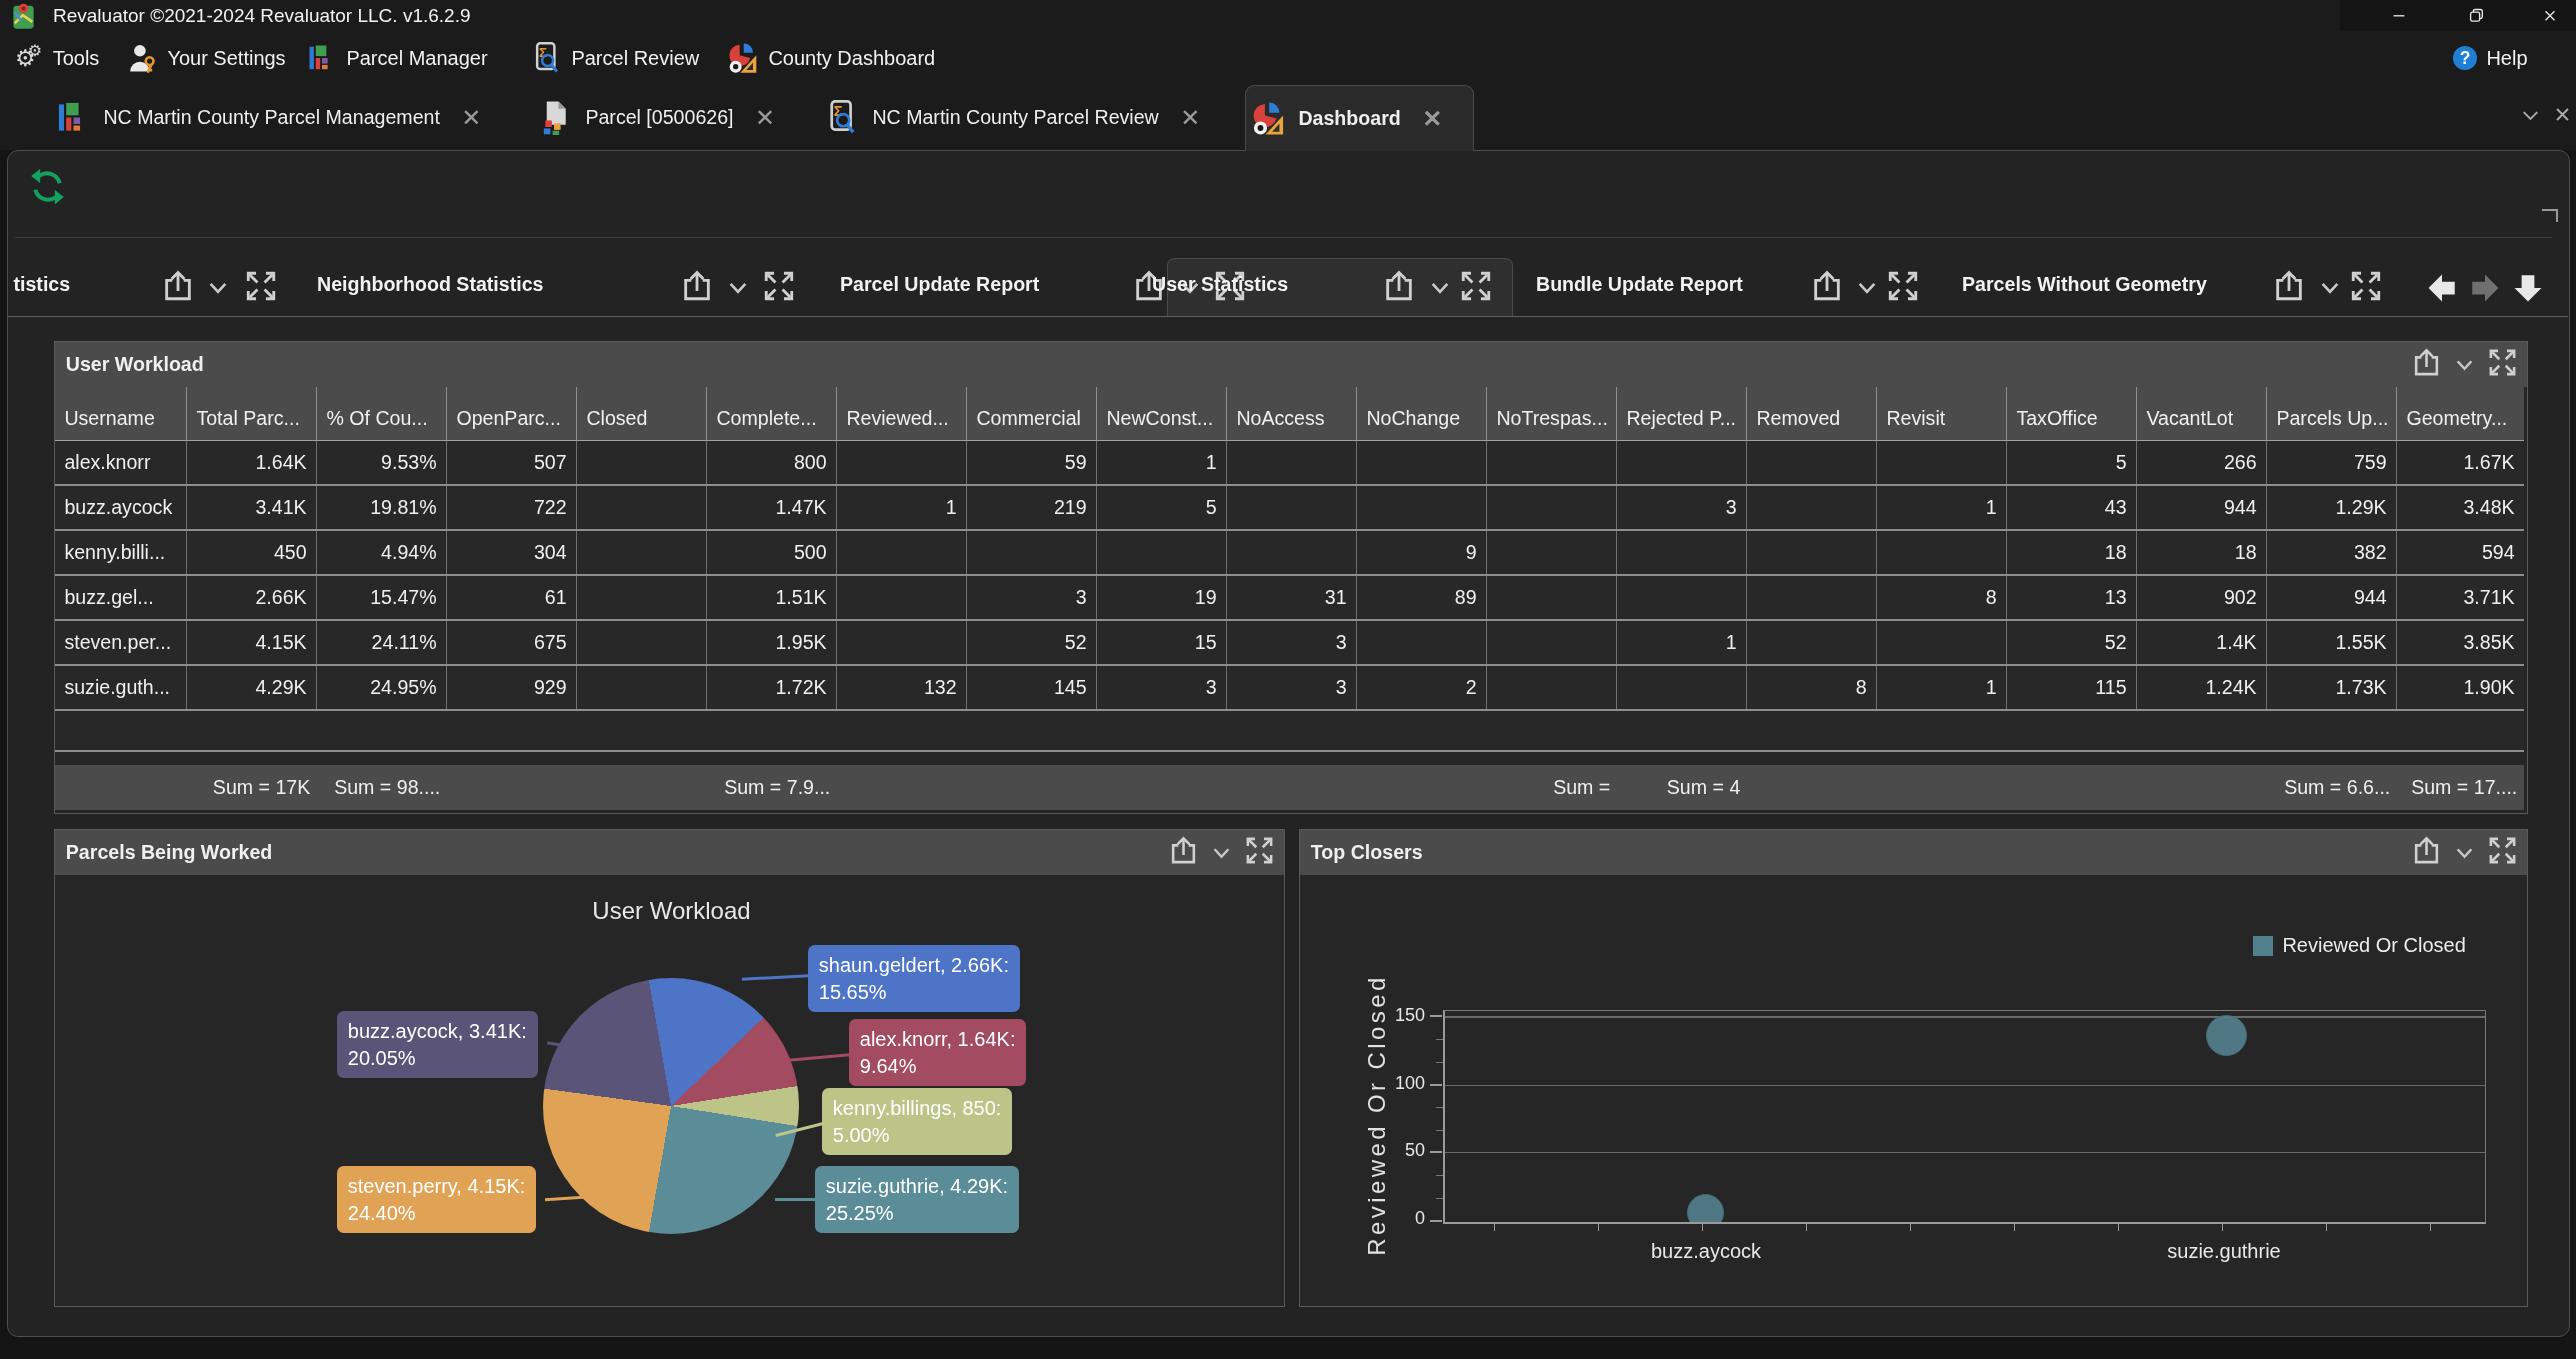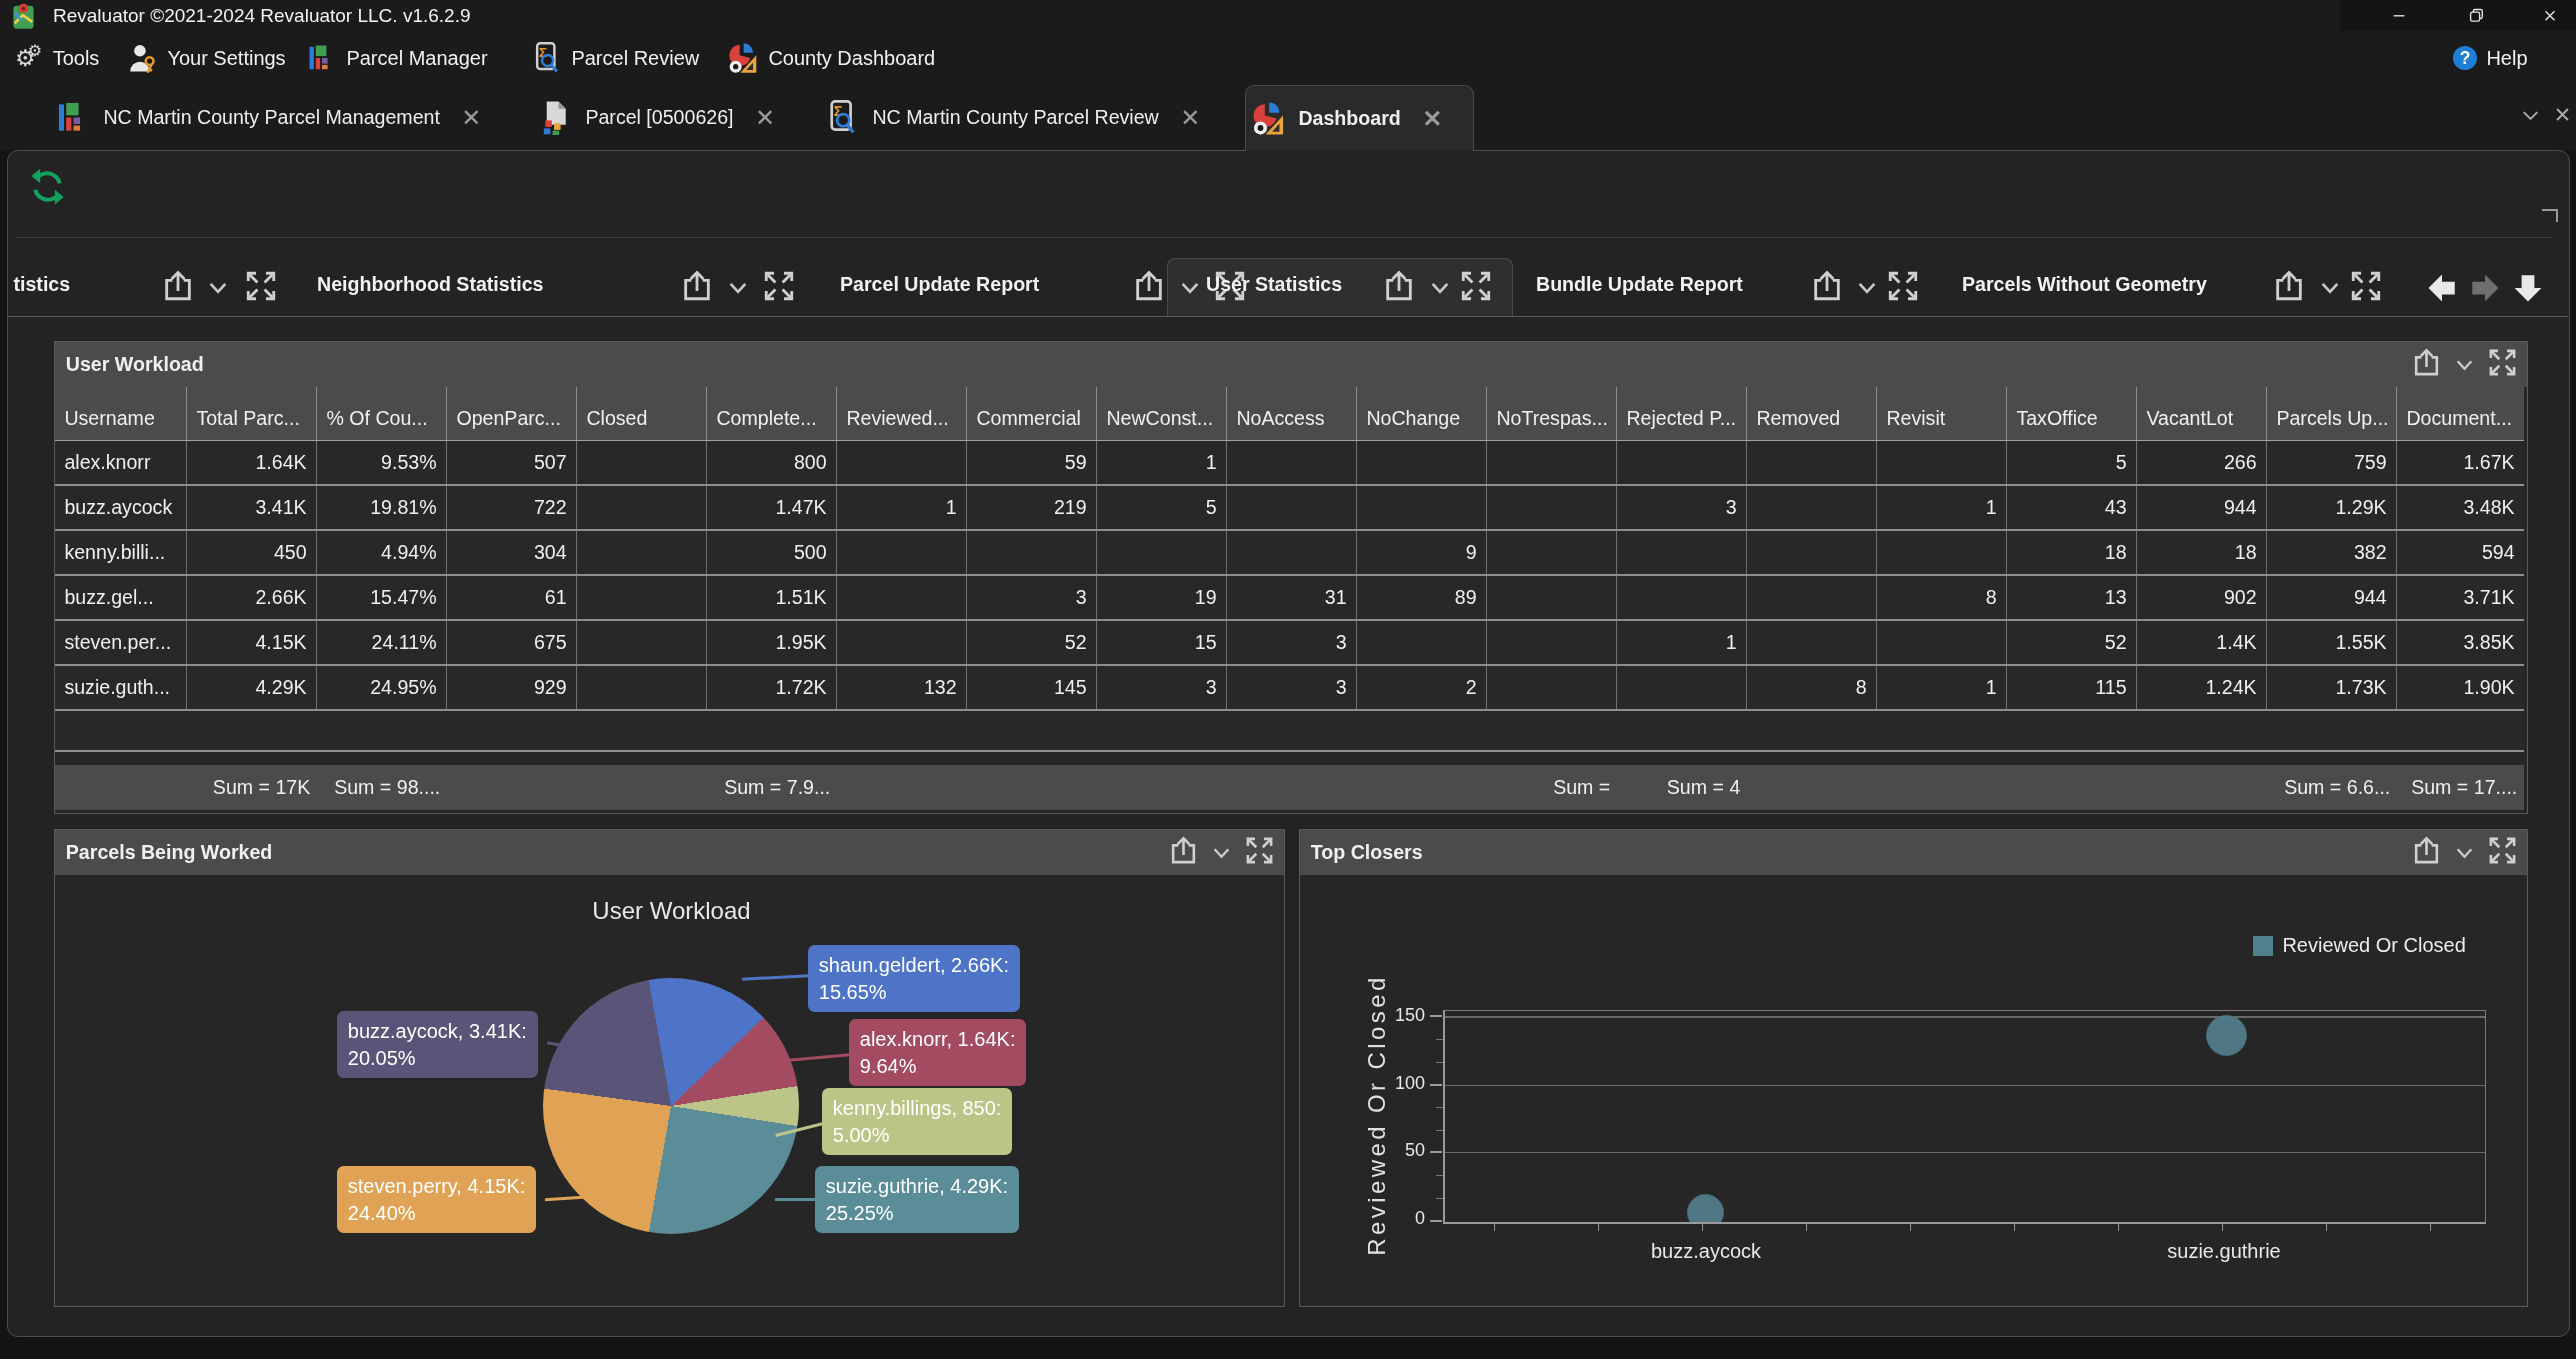--- a/index.html
+++ b/index.html
@@ -322,21 +322,21 @@
       <path d="M31 6 H42 V17"></path>
       <path d="M6 31 V42 H17"></path>
       <path d="M42 31 V42 H31"></path>
       <path d="M8 8 L19 19"></path>
       <path d="M40 8 L29 19"></path>
       <path d="M8 40 L19 29"></path>
       <path d="M40 40 L29 29"></path>
     </svg>
   </span>
 
-<span class="rtab-label" style="left:1206px;">User Statistics</span>
+<span class="rtab-label" style="left:1152px;">User Statistics</span>
 <span class="sicon" style="left:1382px;">
     <svg viewBox="0 0 48 48" fill="none" stroke="#d0d0d0" stroke-width="4">
       <path d="M16 16 H8 V42 H40 V16 H32"></path>
       <path d="M24 31 V6"></path>
       <path d="M15 14 L24 5 L33 14"></path>
     </svg>
   </span>
 <span class="sicon small" style="left:1428px;">
     <svg viewBox="0 0 36 32" fill="none" stroke="#c8c8c8" stroke-width="4">
       <path d="M7 10 L18 22 L29 10"></path>
@@ -465,21 +465,21 @@
       <div class="uw-hcell">NewConst...</div>
       <div class="uw-hcell">NoAccess</div>
       <div class="uw-hcell">NoChange</div>
       <div class="uw-hcell">NoTrespas...</div>
       <div class="uw-hcell">Rejected P...</div>
       <div class="uw-hcell">Removed</div>
       <div class="uw-hcell">Revisit</div>
       <div class="uw-hcell">TaxOffice</div>
       <div class="uw-hcell">VacantLot</div>
       <div class="uw-hcell">Parcels Up...</div>
-      <div class="uw-hcell">Document...</div>
+      <div class="uw-hcell">Geometry...</div>
     </div>
   <div class="abs" id="uw-body" style="left:0;top:99px;width:2469px;height:309px;">
       <div class="uw-row">
         <div class="uw-cell">alex.knorr</div>
         <div class="uw-cell num">1.64K</div>
         <div class="uw-cell num">9.53%</div>
         <div class="uw-cell num">507</div>
         <div class="uw-cell num"></div>
         <div class="uw-cell num">800</div>
         <div class="uw-cell num"></div>

